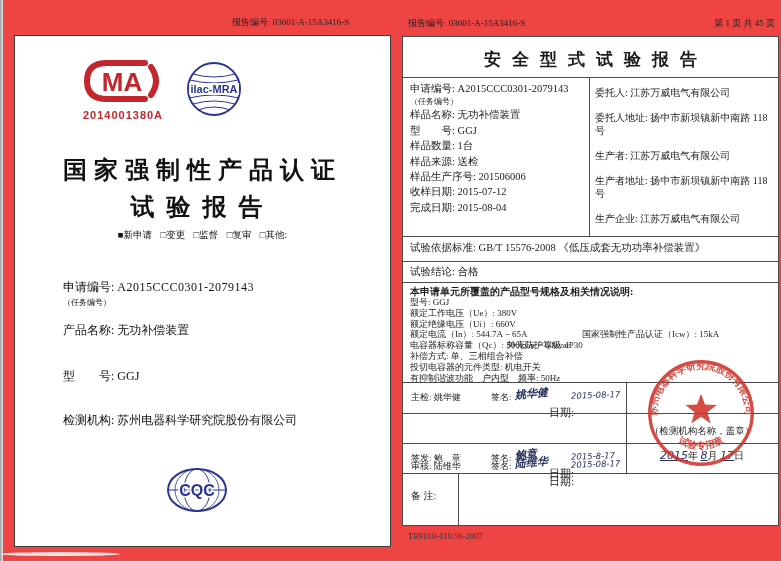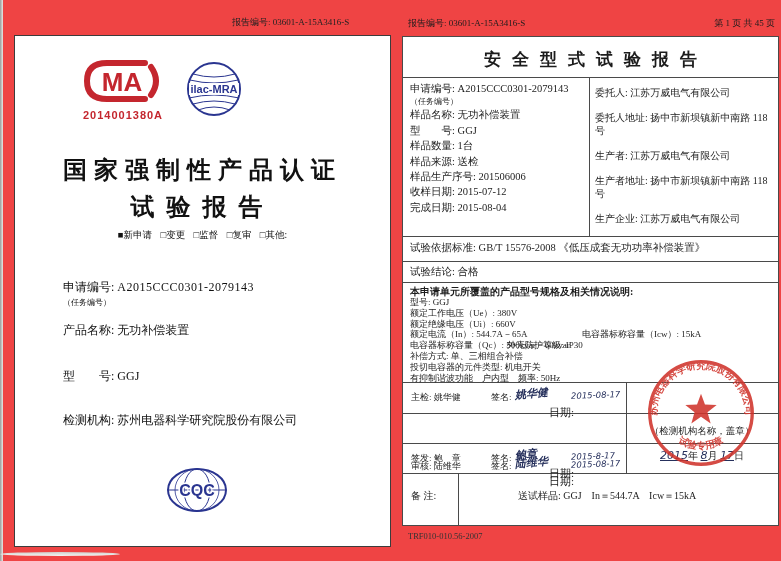--- a/index.html
+++ b/index.html
@@ -164,21 +164,21 @@
     </div>
 
     <div class="std-line">试验依据标准: GB/T 15576-2008 《低压成套无功功率补偿装置》</div>
     <div class="concl-line">试验结论: 合格</div>
 
     <div class="cov-head">本申请单元所覆盖的产品型号规格及相关情况说明:</div>
     <div class="spec">
       <div class="row"><span>型号: GGJ</span></div>
       <div class="row"><span>额定工作电压（Ue）: 380V</span></div>
       <div class="row"><span>额定绝缘电压（Ui）: 660V</span></div>
-      <div class="row"><span>额定电流（In）: 544.7A－65A</span><span class="r1">电容器标称容量（Icw）: 15kA</span></div>
+      <div class="row"><span>额定电流（In）: 544.7A－65A</span><span class="r1">国家强制性产品认证（Icw）: 15kA</span></div>
       <div class="row"><span>电容器标称容量（Qc）: 500kvar－60kvar</span><span class="r2">外壳防护等级: IP30</span></div>
       <div class="row"><span>补偿方式: 单、三相组合补偿</span></div>
       <div class="row"><span>投切电容器的元件类型: 机电开关</span></div>
       <div class="row"><span>有抑制谐波功能　户内型　频率: 50Hz</span></div>
     </div>
 
     <div class="sigrow" style="top:345px;">
       <span class="role">主检: 姚华健</span>
       <span class="slab">签名:</span>
       <span class="sig hand">姚华健</span>
@@ -201,21 +201,20 @@
     </div>
 
     <div class="stamp-note">（检测机构名称，盖章）</div>
     <div class="stamp-date">
       <span class="hand">2015</span><span>年</span>
       <span class="hand">8</span><span>月</span>
       <span class="hand">17</span><span>日</span>
     </div>
 
     <div class="remark-label">备 注:</div>
-    <div class="remark-value">送试样品: GGJ　In＝544.7A　Icw＝15kA</div>
   </div>
 
   <svg class="seal" viewBox="0 0 120 120">
     <defs>
       <path id="arcTop" d="M14,60 A46,46 0 1 1 106,60" fill="none"></path>
       <path id="arcBot" d="M26,80 A42,42 0 0 0 94,80" fill="none"></path>
     </defs>
     <circle cx="60" cy="60" r="53" stroke="#d0342c" stroke-width="3.5" fill="none"></circle>
     <polygon points="60,40 64.1,51.3 76.2,51.7 66.7,59.2 70,70.8 60,64 50,70.8 53.3,59.2 43.8,51.7 55.9,51.3" fill="#d0342c"></polygon>
     <text font-size="10" fill="#d0342c" font-weight="bold">

